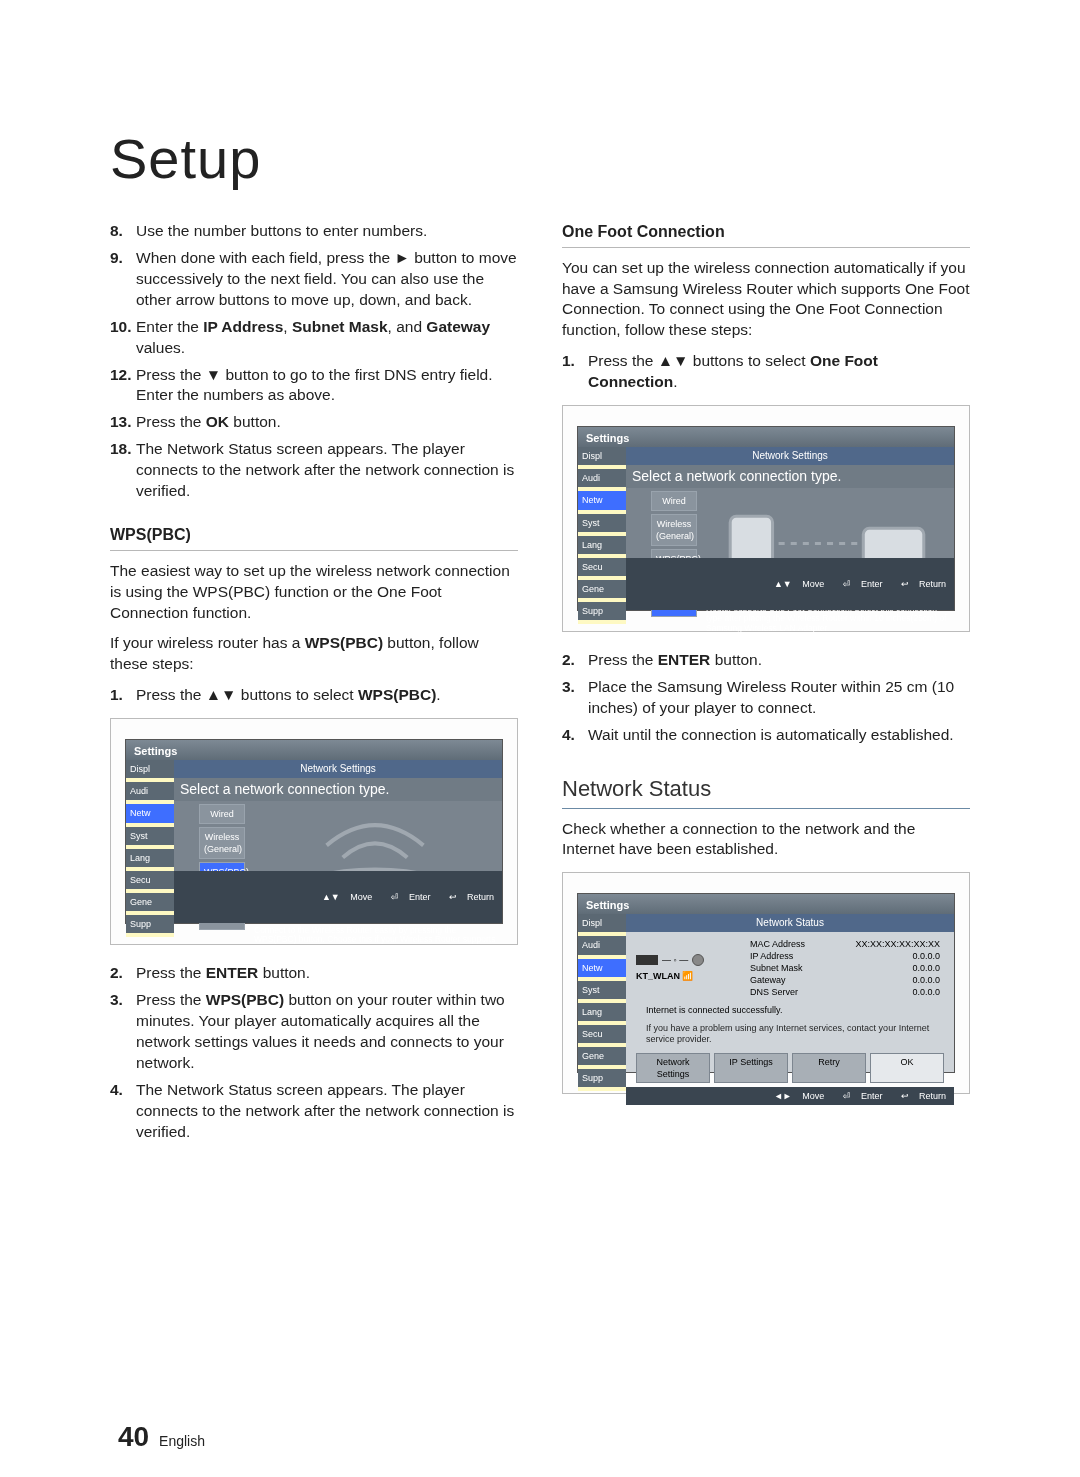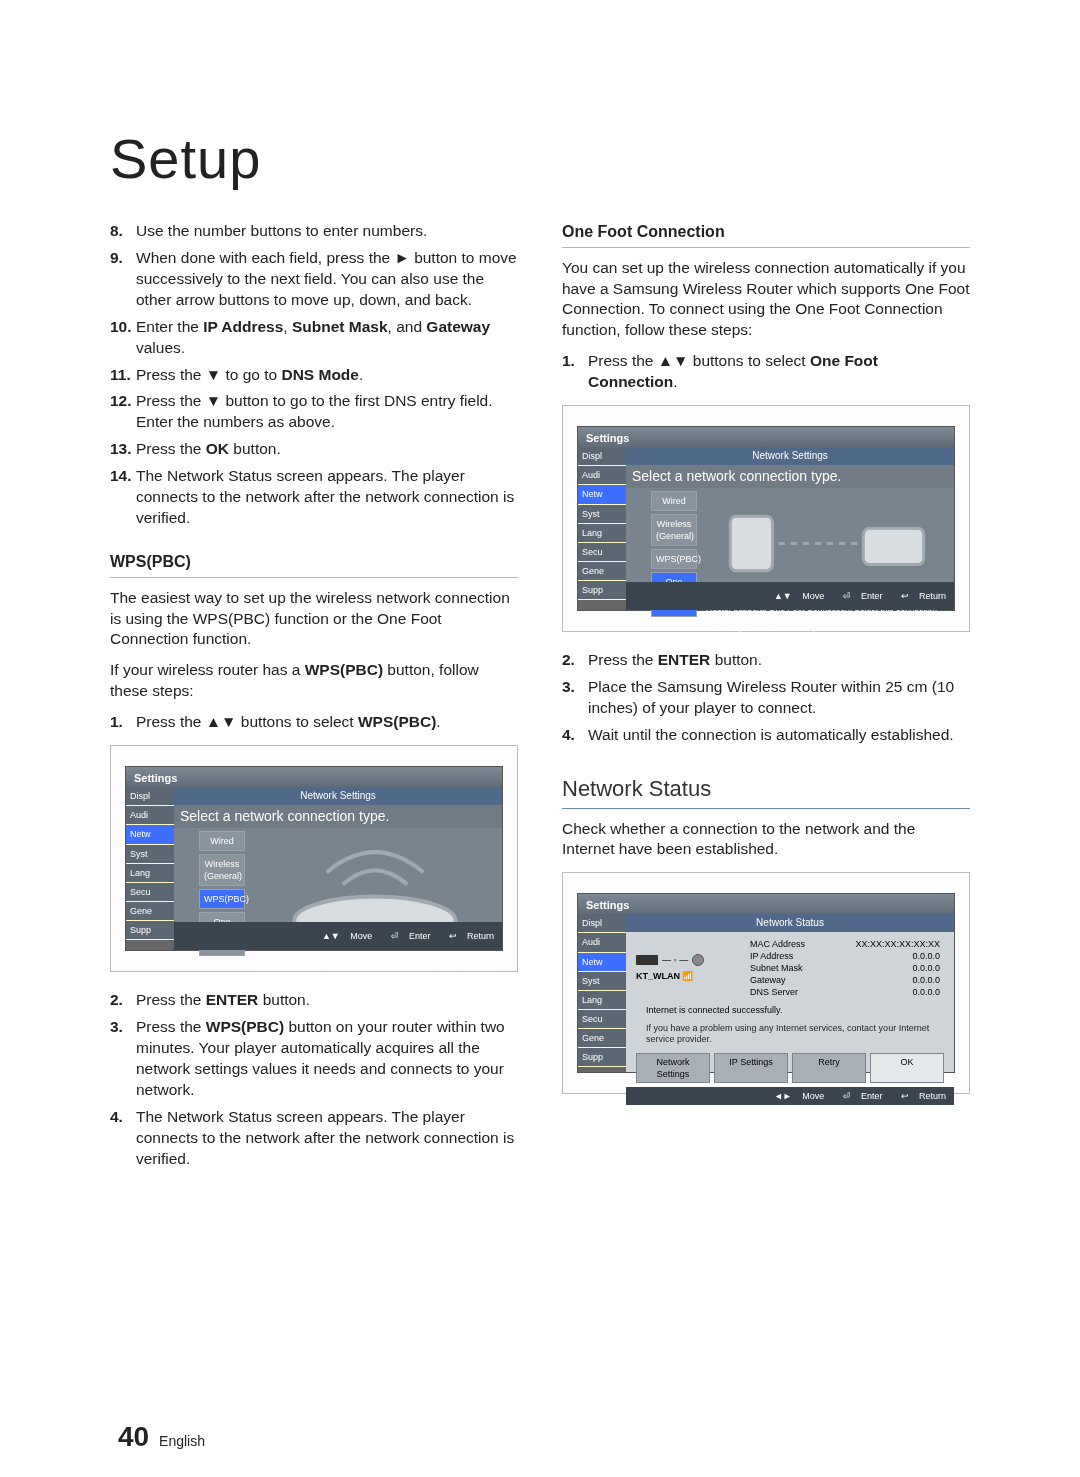--- a/index.html
+++ b/index.html
@@ -24,32 +24,32 @@
   .footer { position: absolute; bottom: 40px; left: 118px; font-size: 14px; }
   .footer .pg { font-size: 28px; font-weight: bold; margin-right: 6px; vertical-align: baseline; }
 
   
   .shot-wrap { border: 1px solid #bbb; padding: 20px 14px; margin: 12px 0 18px 0; background: #fdfdfd; }
   .shot { background: #666; border: 1px solid #555; font-size: 10px; color: #fff; position: relative; }
   .shot.small { width: 100%; height: 185px; }
   .shot.status { width: 100%; height: 180px; }
   .shot .top { background: linear-gradient(#7d8994,#5b6873); padding: 4px 8px; font-weight: bold; font-size: 11px; }
   .shot .menu { position: absolute; top: 20px; left: 0; width: 48px; }
-  .shot .menu div { padding: 3px 4px; font-size: 9px; background:#5b6873; border-bottom:1px solid #fef9c3; }
+  .shot .menu div { padding: 3px 4px; font-size: 9px; background:#5b6873; border-bottom:4px solid #fef9c3; }
   .shot .menu div.sel { background:#3e6eff; }
   .shot .panel { position:absolute; top:20px; left:48px; right:0; bottom:0; background:#7a848e; }
   .shot .panel .h { text-align:center; background:#50688a; padding:2px; font-size:10px; }
   .shot .panel .sub { padding:2px 6px; font-size:14px; background:#707b85; }
   .shot .panel .opts { display:flex; }
   .shot .panel .optcol { width:74px;padding-left:22px; }
   .shot .panel .optcol div { background:#8a949e; margin:3px; padding:3px 4px; text-align:center; font-size:9px; border:1px solid #99a3ad; }
   .shot .panel .optcol div.sel { background:#3e6eff; }
   .shot .panel .desc { flex:1; display:flex; flex-direction:column; justify-content:flex-end; padding:4px 6px 2px 6px; font-size:8.5px; line-height:1.15; }
   .shot .panel .desc .illus { flex:1; display:flex; align-items:center; justify-content:center; }
-  .shot .panel .bar { position:absolute; bottom:0; left:0; right:0; background:#3a4550; font-size:9px; text-align:right; padding:8px 8px; }
+  .shot .panel .bar { position:absolute; bottom:0; left:0; right:0; background:#3a4550; font-size:9px; text-align:right; padding:20px 8px; }
   .shot .panel .bar span { margin-left:8px; }
 
   
   .shot.status .panel2 { position:absolute; top:20px; left:48px; right:0; bottom:0; background:#cfd4d9; color:#000; display:flex; flex-direction:column; }
   .shot.status .panel2 .h { text-align:center; background:#50688a; color:#fff; padding:2px; font-size:10px; }
   .shot.status .row1 { display:flex; padding:6px 10px 2px 10px; align-items:center; }
   .shot.status .diag { width:110px; font-size:9px; }
   .shot.status .diag .line { display:flex; align-items:center; gap:4px; margin-bottom:4px; }
   .shot.status .diag .blk { width:22px; height:10px; background:#333; }
   .shot.status .diag .circ { width:12px; height:12px; border-radius:50%; background:#888; border:1px solid #555; }
@@ -83,41 +83,35 @@
             <span class="txt">When done with each field, press the ► button to move successively to the next field. You can also use the other arrow buttons to move up, down, and back.</span>
           </li>
 
         <li>
             <span class="num">10.</span>
             <span class="txt">
               <span>Enter the </span><span class="b">IP Address</span><span>, </span><span class="b">Subnet Mask</span><span>, and </span><span class="b">Gateway</span><span> values.</span>
             </span>
           </li>
 
-        <li>
-            <span class="num">11.</span>
-            <span class="txt">
-              <span>Press the ▼ to go to </span><span class="b">DNS Mode</span><span>.</span>
-            </span>
-          </li>
 
         <li>
             <span class="num">12.</span>
             <span class="txt">Press the ▼ button to go to the first DNS entry field. Enter the numbers as above.</span>
           </li>
 
         <li>
             <span class="num">13.</span>
             <span class="txt">
               <span>Press the </span><span class="b">OK</span><span> button.</span>
             </span>
           </li>
 
         <li>
-            <span class="num">14.</span>
+            <span class="num">18.</span>
             <span class="txt">The Network Status screen appears. The player connects to the network after the network connection is verified.</span>
           </li>
       </ol>
 
       <div class="subhead">WPS(PBC)</div>
       <hr class="rule">
       <p class="body">The easiest way to set up the wireless network connection is using the WPS(PBC) function or the One Foot Connection function.</p>
       <p class="body">
         <span>If your wireless router has a </span><span class="b">WPS(PBC)</span><span> button, follow these steps:</span>
       </p>

